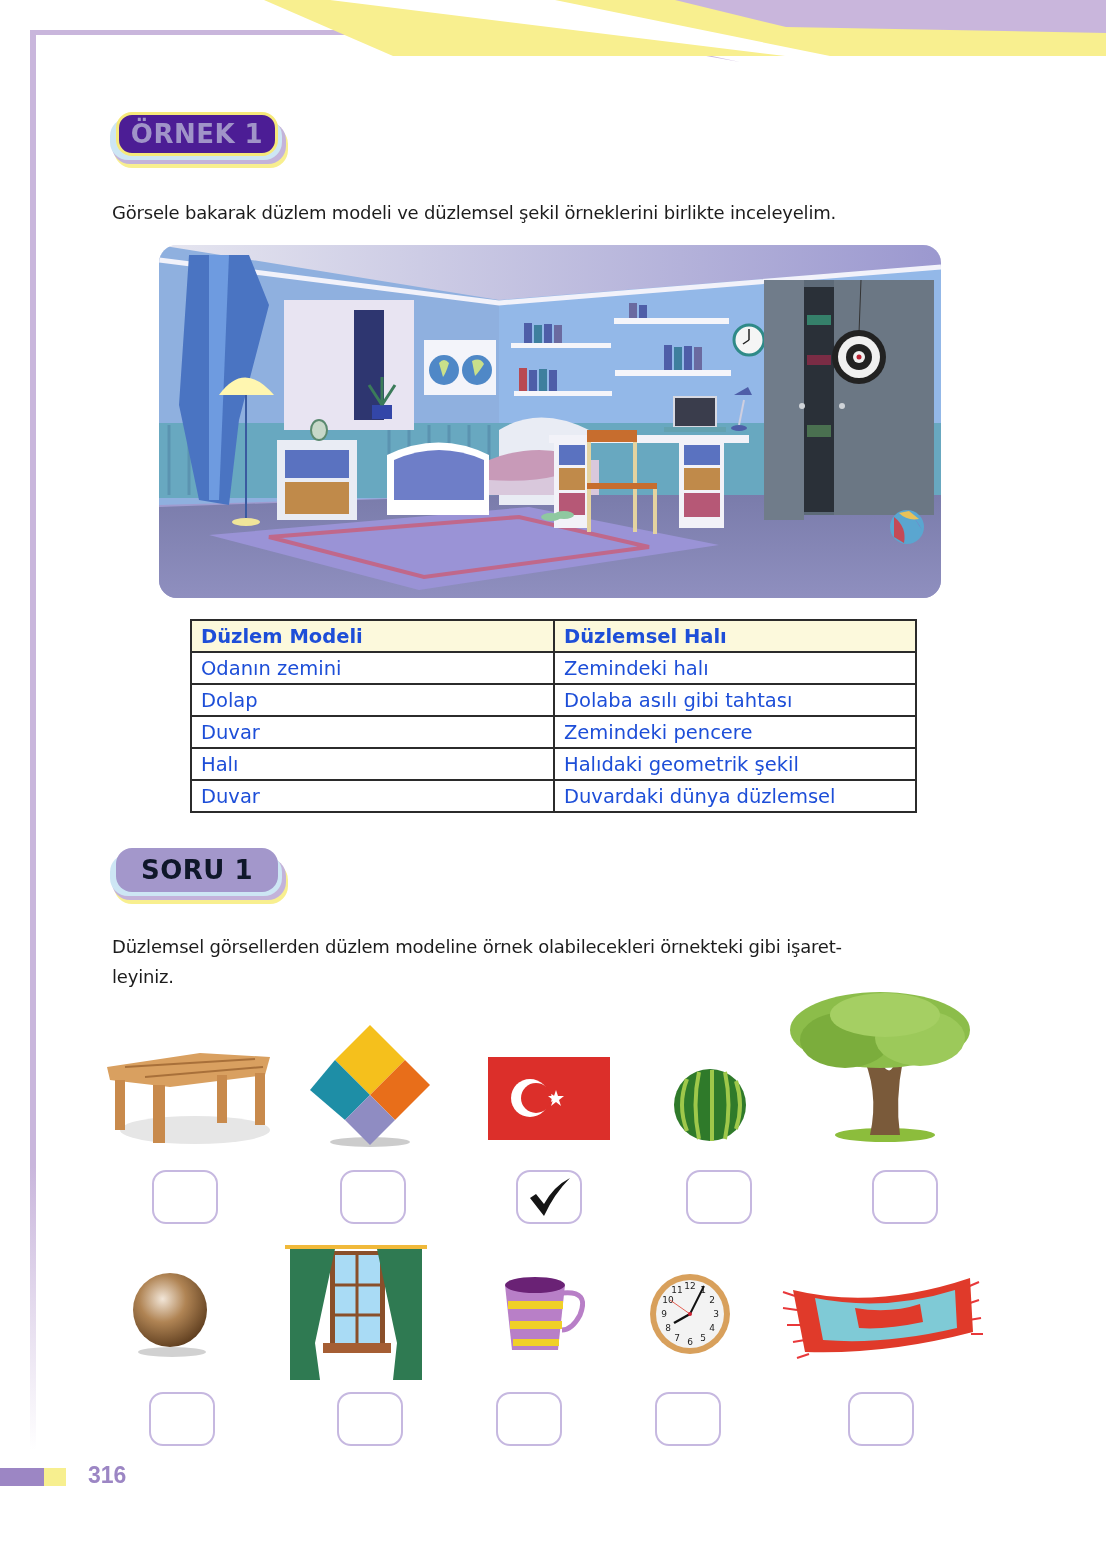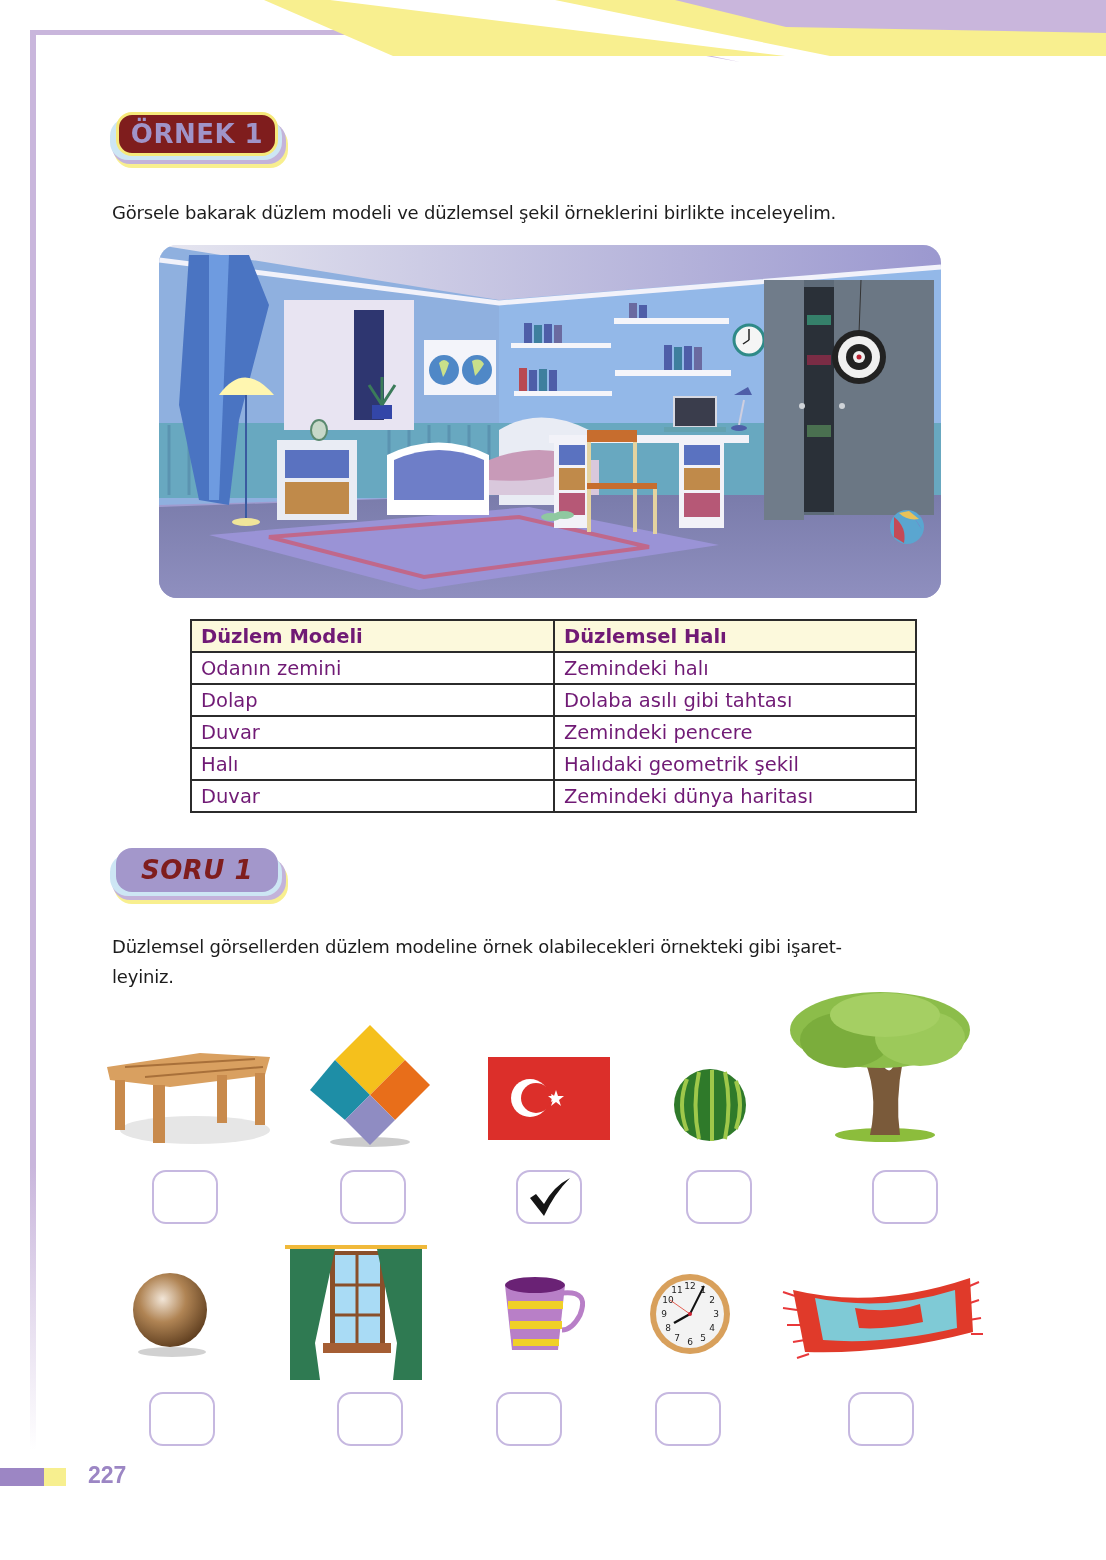--- a/index.html
+++ b/index.html
@@ -26,23 +26,23 @@
   .badge .l-purple { background: #c3b3da; left: 2px; right: 2px; top: 10px; bottom: 4px; }
   .badge .l-blue   { background: #cde6f4; left: 0; right: 6px; top: 6px; bottom: 8px; }
   .badge .face {
     position: absolute; left: 6px; right: 10px; top: 0; bottom: 12px;
     border-radius: 16px;
     display: flex; align-items: center; justify-content: center;
     font-family: "DejaVu Sans", sans-serif; font-weight: bold; font-size: 26px;
     letter-spacing: 0.5px;
   }
   .badge-ornek { left: 110px; top: 112px; width: 178px; }
-  .badge-ornek .face { background: #7f1d1d; border: 3px solid #f6e97a; color: #a094c8; }
+  .badge-ornek .face { background: #4c1d95; border: 3px solid #f6e97a; color: #a094c8; }
   .badge-soru { left: 110px; top: 848px; width: 178px; }
-  .badge-soru .face { background: #a397cb; color: #7f1d1d; font-style: italic; }
+  .badge-soru .face { background: #a397cb; color: #0f172a; }
 
   
   .para {
     position: absolute; left: 112px; font-size: 18px; line-height: 30px; color: #1c1c1c;
     font-family: "DejaVu Sans", sans-serif; letter-spacing: -0.2px;
   }
   .para-1 { top: 198px; width: 880px; }
   .para-2 { top: 932px; width: 880px; }
 
   
@@ -52,21 +52,21 @@
     background: linear-gradient(180deg, #dfe0ee 0%, #a9a6d4 12%, #9f9cd0 20%);
   }
 
   
   .tbl {
     position: absolute; left: 190px; top: 619px; width: 727px;
     border-collapse: collapse; font-family: "DejaVu Sans", sans-serif; font-size: 19.5px;
   }
   .tbl td, .tbl th {
     border: 2px solid #2b2b2b; height: 30px; padding: 0 9px; text-align: left;
-    font-weight: normal; color: #701a75;
+    font-weight: normal; color: #1d4ed8;
   }
   .tbl th { background: #fcf9dc; font-weight: bold; }
   .tbl td:first-child, .tbl th:first-child { width: 343px; }
 
   
   .item-img { position: absolute; }
   .chk {
     position: absolute; width: 66px; height: 54px; box-sizing: border-box;
     border: 2px solid #c6b8e0; border-radius: 14px; background: #fff;
     display: flex; align-items: center; justify-content: center; cursor: pointer;
@@ -267,21 +267,21 @@
     <tr>
       <td>Duvar</td>
       <td>Zemindeki pencere</td>
     </tr>
     <tr>
       <td>Halı</td>
       <td>Halıdaki geometrik şekil</td>
     </tr>
     <tr>
       <td>Duvar</td>
-      <td>Zemindeki dünya haritası</td>
+      <td>Duvardaki dünya düzlemsel</td>
     </tr>
   </tbody>
 </table>
 
 <div class="badge badge-soru">
   <div class="layer l-yellow"></div>
   <div class="layer l-purple"></div>
   <div class="layer l-blue"></div>
   <div class="face">SORU 1</div>
 </div>
@@ -422,13 +422,13 @@
 </svg>
 
 <div class="chk" style="left:149px;top:1392px"></div>
 <div class="chk" style="left:337px;top:1392px"></div>
 <div class="chk" style="left:496px;top:1392px"></div>
 <div class="chk" style="left:655px;top:1392px"></div>
 <div class="chk" style="left:848px;top:1392px"></div>
 
 <div class="deco foot-purple"></div>
 <div class="deco foot-yellow"></div>
-<div class="page-num">227</div>
+<div class="page-num">316</div>
 
 </body></html>

